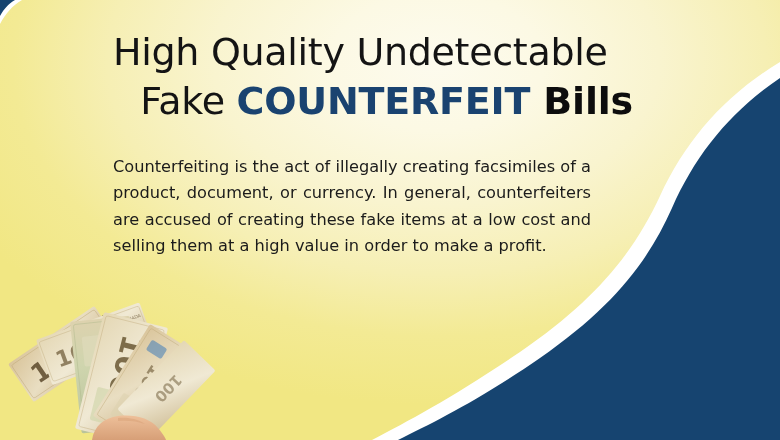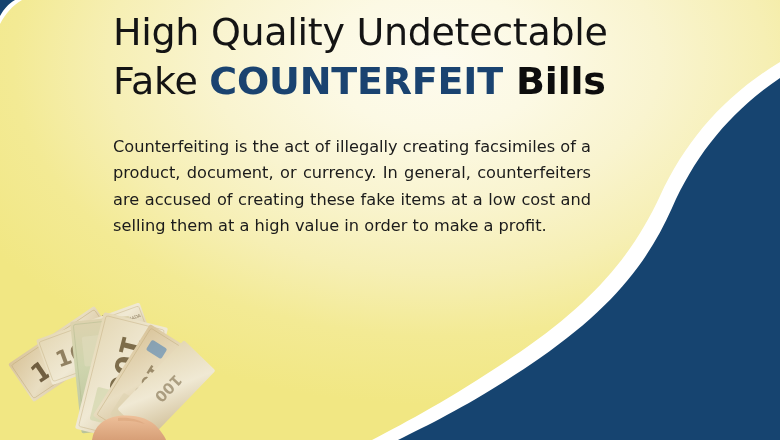--- a/index.html
+++ b/index.html
@@ -29,32 +29,32 @@
 
   
   .shape-layer {
     position:absolute; inset:0;
   }
   .shape-layer svg { display:block; width:780px; height:440px; }
 
   
   .content {
     position:absolute;
-    left:113px; top:8px;
+    left:113px; top:28px;
     width:520px;
   }
   .headline {
     font-size:38px;
     line-height:1.28;
     color:#141414;
     letter-spacing:-0.3px;
     font-weight:400;
     white-space:nowrap;
   }
-  .headline .line2 { display:block; }
+  .headline .line2 { display:block;text-align:right; }
   .hl-strong-navy {
     font-weight:700;
     color:#1a4370;
     letter-spacing:-0.2px;
   }
   .hl-strong-dark {
     font-weight:700;
     color:#0d0d0d;
     letter-spacing:-0.2px;
   }

